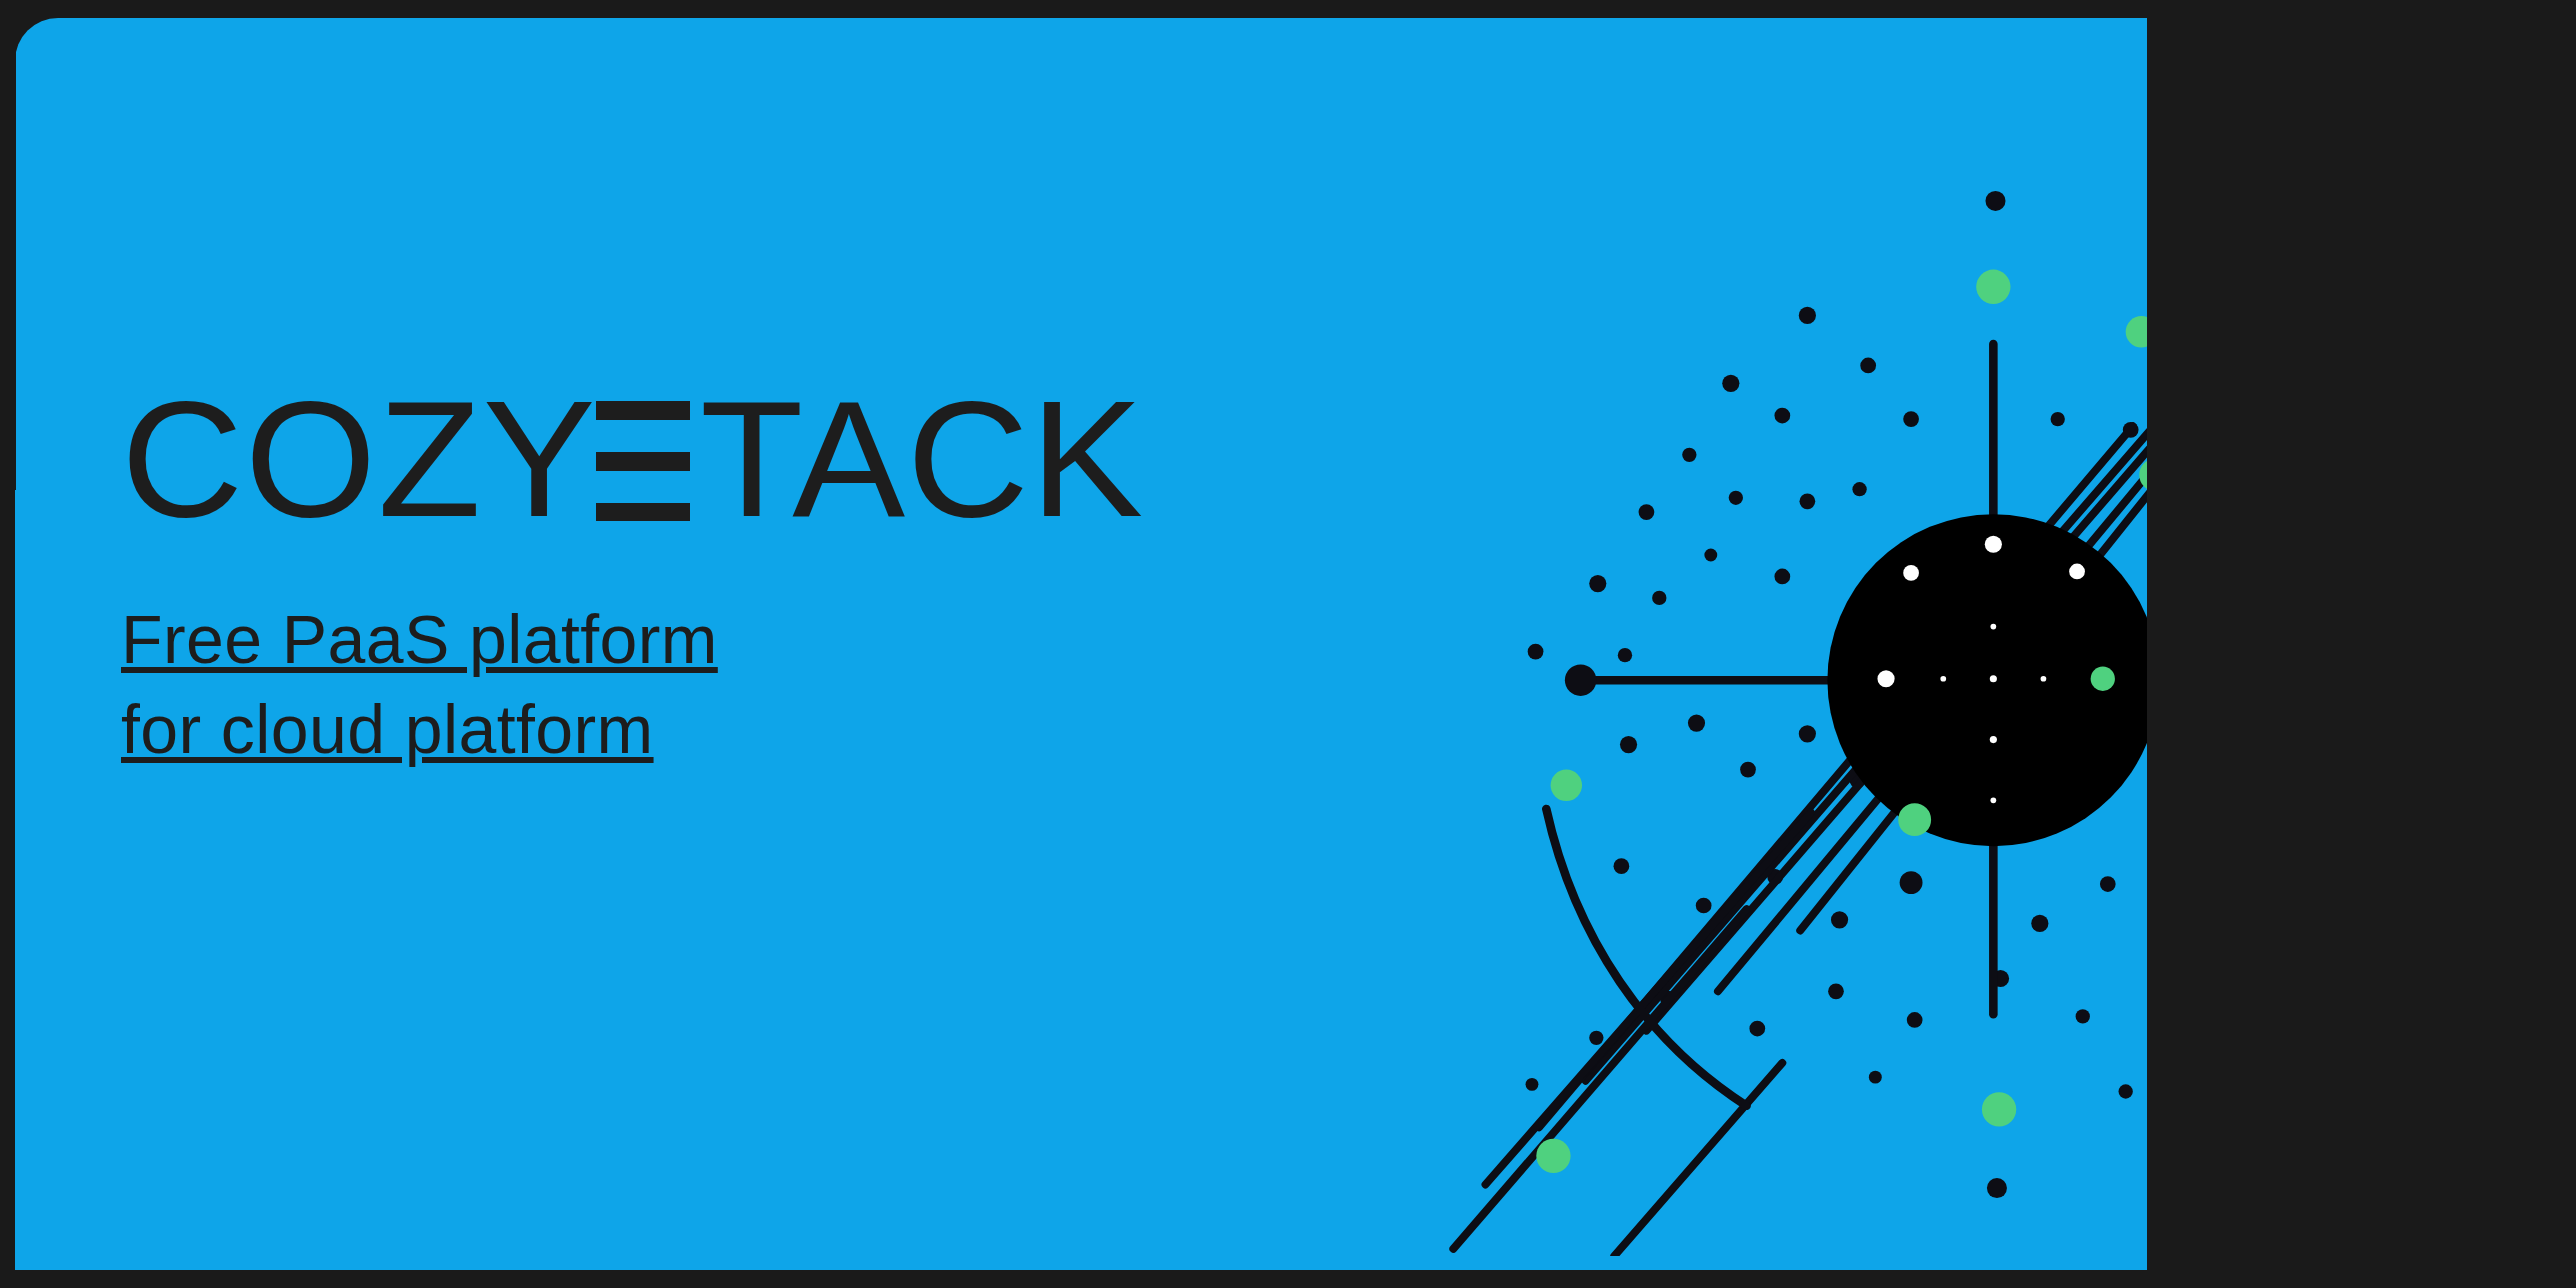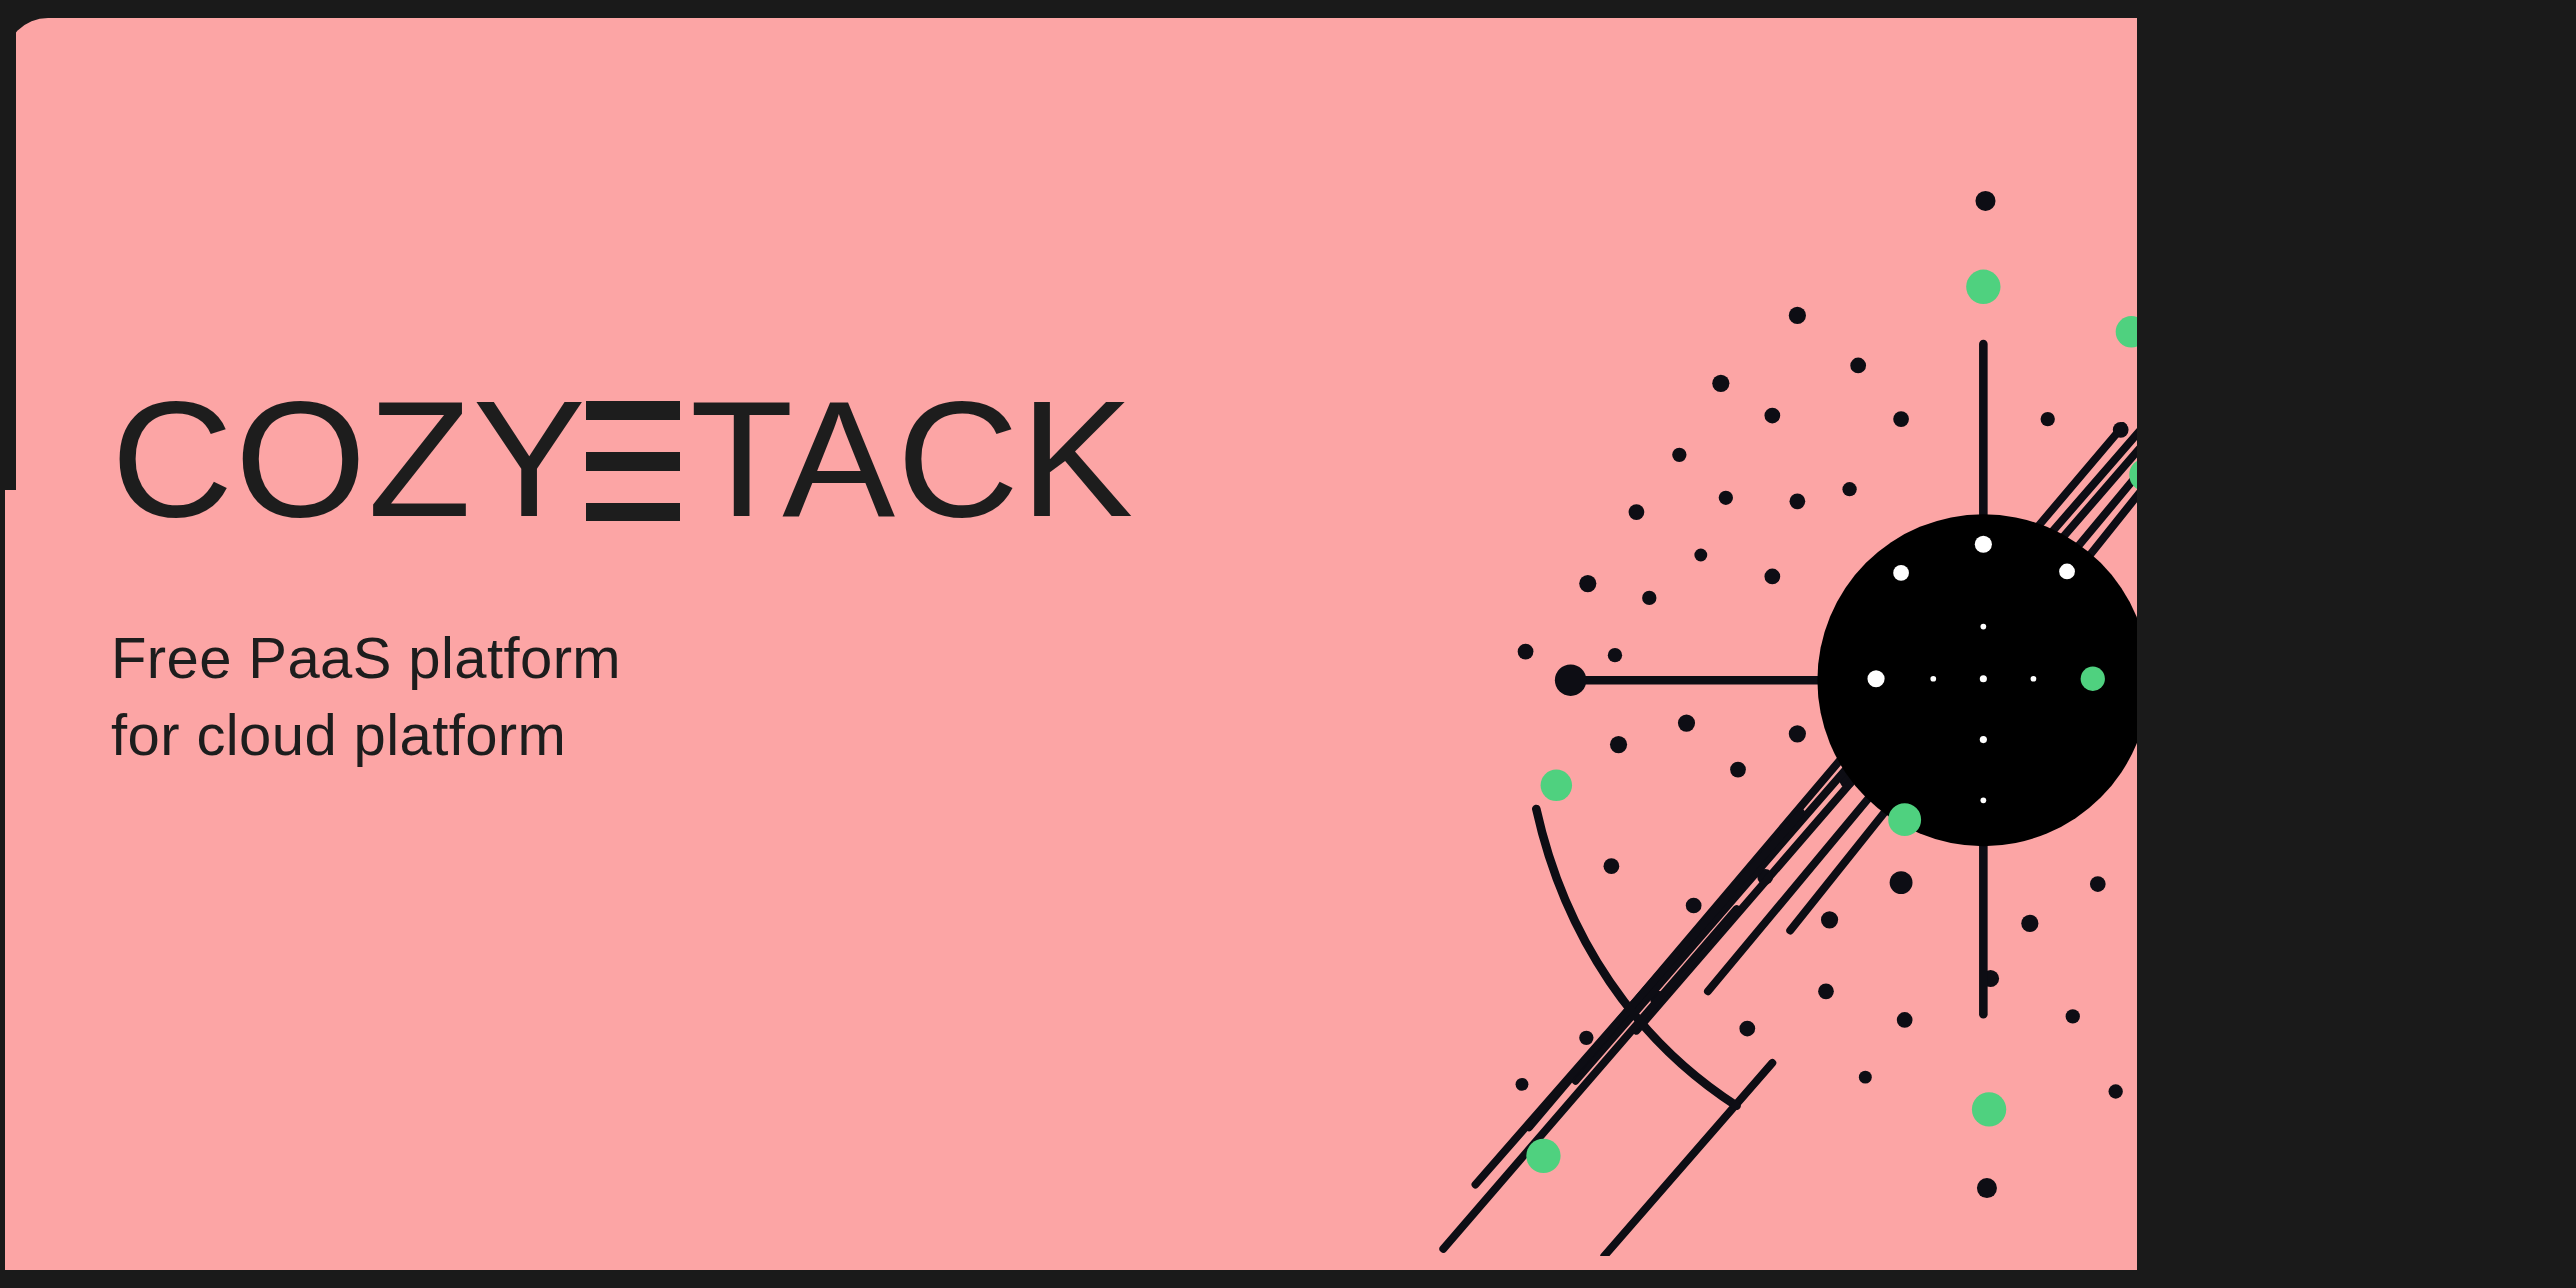--- a/index.html
+++ b/index.html
@@ -14,23 +14,23 @@
 
   
   #frame {
     position:absolute; inset:0;
     background:#1a1a1a;
   }
 
   
   #card {
     position:absolute;
-    left:5px; top:18px;
+    left:15px; top:18px;
     width:2132px; height:1252px;
-    background:#fca5a5;
+    background:#0ea5e9;
     border-top-left-radius:43px;
     overflow:hidden;
   }
   
   #left-strip {
     position:absolute;
     left:0; top:18px;
     width:15.7px; height:472px;
     background:#1a1a1a;
   }
@@ -69,26 +69,27 @@
     top:2.9px;
   }
   #wm-glyph span {
     display:block;
     width:100%;
     height:18.6px;
     background:#1d1d1d;
   }
 
   #tagline {
-    margin-top:79px;
+    margin-top:54px;
     color:#1d1d1d;
-    font-size:58px;
+    font-size:68px;
     font-weight:300;
     line-height:1.32;
     letter-spacing:0.4px;
+    text-decoration:underline;
   }
   #tagline .tl-line { display:block; white-space:nowrap; }
 
   
   #illustration {
     position:absolute;
     left:1395px; top:21.5px;
     width:1181px; height:1216px;
   }
   #illustration svg { display:block; width:100%; height:100%; }

